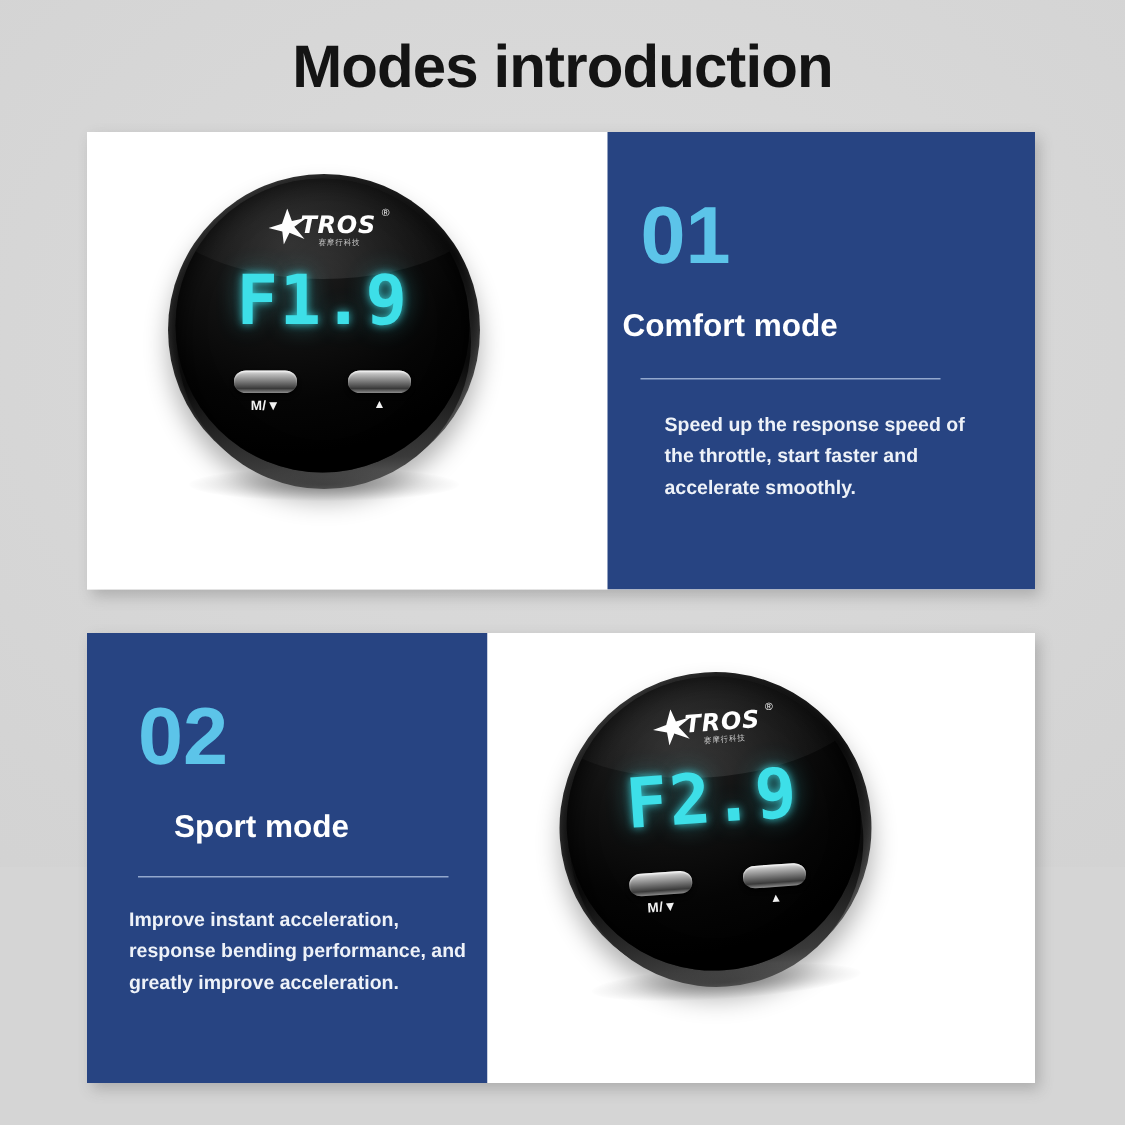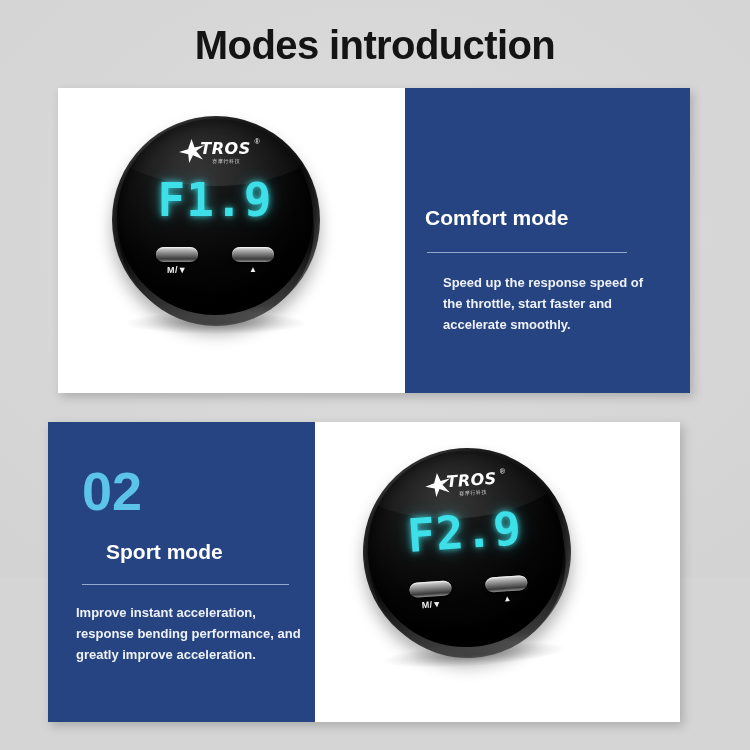--- a/index.html
+++ b/index.html
@@ -45,21 +45,21 @@
     box-shadow: 3px 4px 9px rgba(90, 90, 90, 0.33);
     overflow: hidden;
   }
   #card-1 {
     left: 58px;
     top: 88px;
     width: 632px;
     height: 305px;
   }
   #card-2 {
-    left: 48px;
+    left: 58px;
     top: 422px;
     width: 632px;
     height: 300px;
   }
 
   .panel-white {
     background: #ffffff;
     position: relative;
     overflow: hidden;
   }
@@ -98,21 +98,21 @@
   }
   .mode-desc {
     position: absolute;
     font-size: 13px;
     font-weight: bold;
     color: #eef2f8;
     line-height: 21px;
   }
 
   #card-1 .mode-number { left: 22px; top: 42px; }
-  #card-1 .mode-name   { left: 20px; top: 118px; }
+  #card-1 .mode-name   { left: 10px; top: 118px; }
   #card-1 .mode-divider{ left: 22px; top: 164px; width: 200px; }
   #card-1 .mode-desc   { left: 38px; top: 184px; width: 222px; }
 
   #card-2 .mode-number { left: 34px; top: 42px; }
   #card-2 .mode-name   { left: 34px; top: 118px; margin-left: 24px; }
   #card-2 .mode-divider{ left: 34px; top: 162px; width: 207px; }
   #card-2 .mode-desc   { left: 28px; top: 180px; width: 238px; }
 
   
   .device-wrap {
@@ -341,20 +341,21 @@
                 <div class="btn-label-arrow">▲</div>
               </div>
             </div>
           </div>
           <div class="device-shadow"></div>
         </div>
       </div>
     </div>
 
     <div class="panel-blue">
+      <div class="mode-number">01</div>
       <div class="mode-name">Comfort mode</div>
       <div class="mode-divider"></div>
       <div class="mode-desc">Speed up the response speed of the throttle, start faster and accelerate smoothly.</div>
     </div>
 
   </div>
 
   <div class="card" id="card-2">
 
     <div class="panel-blue">

